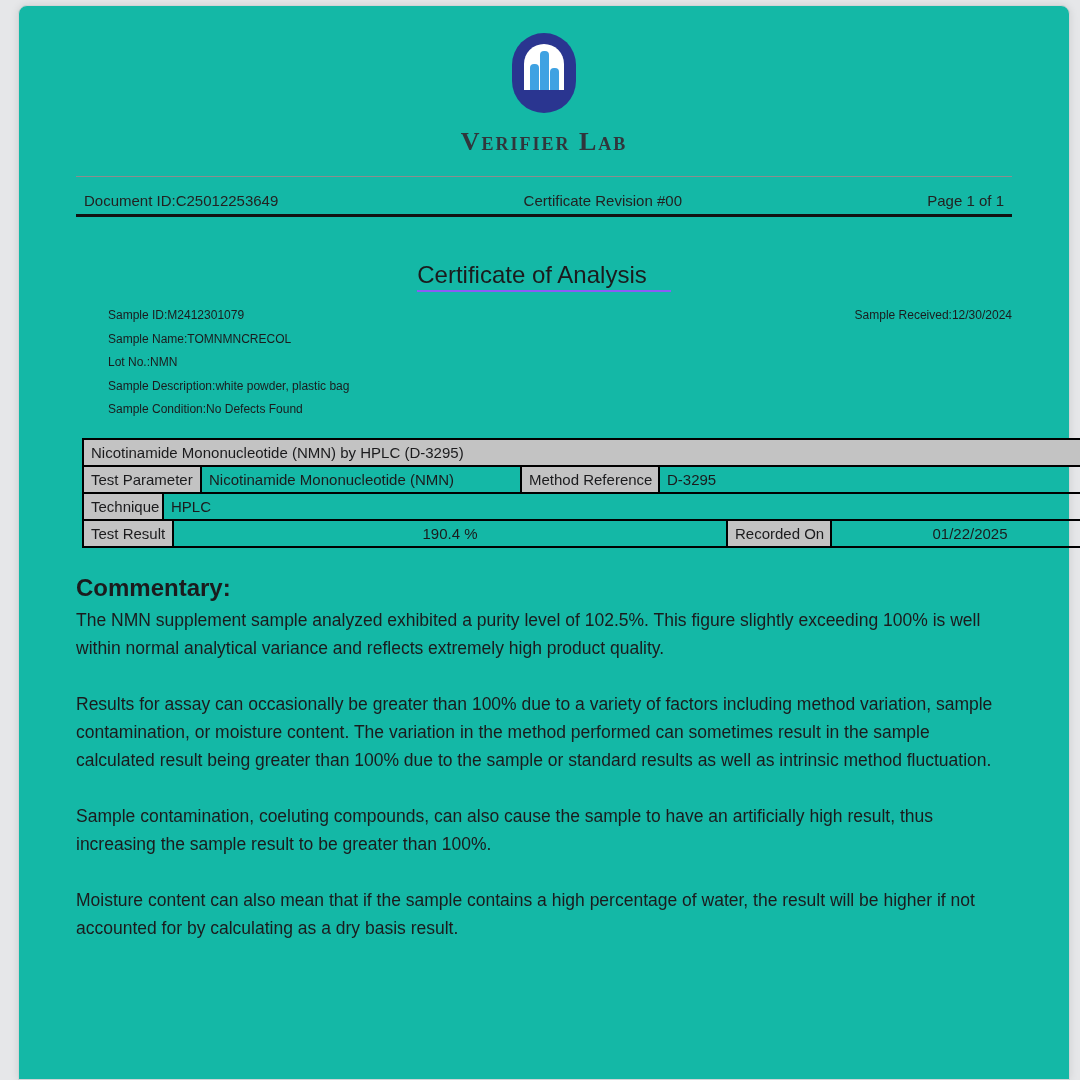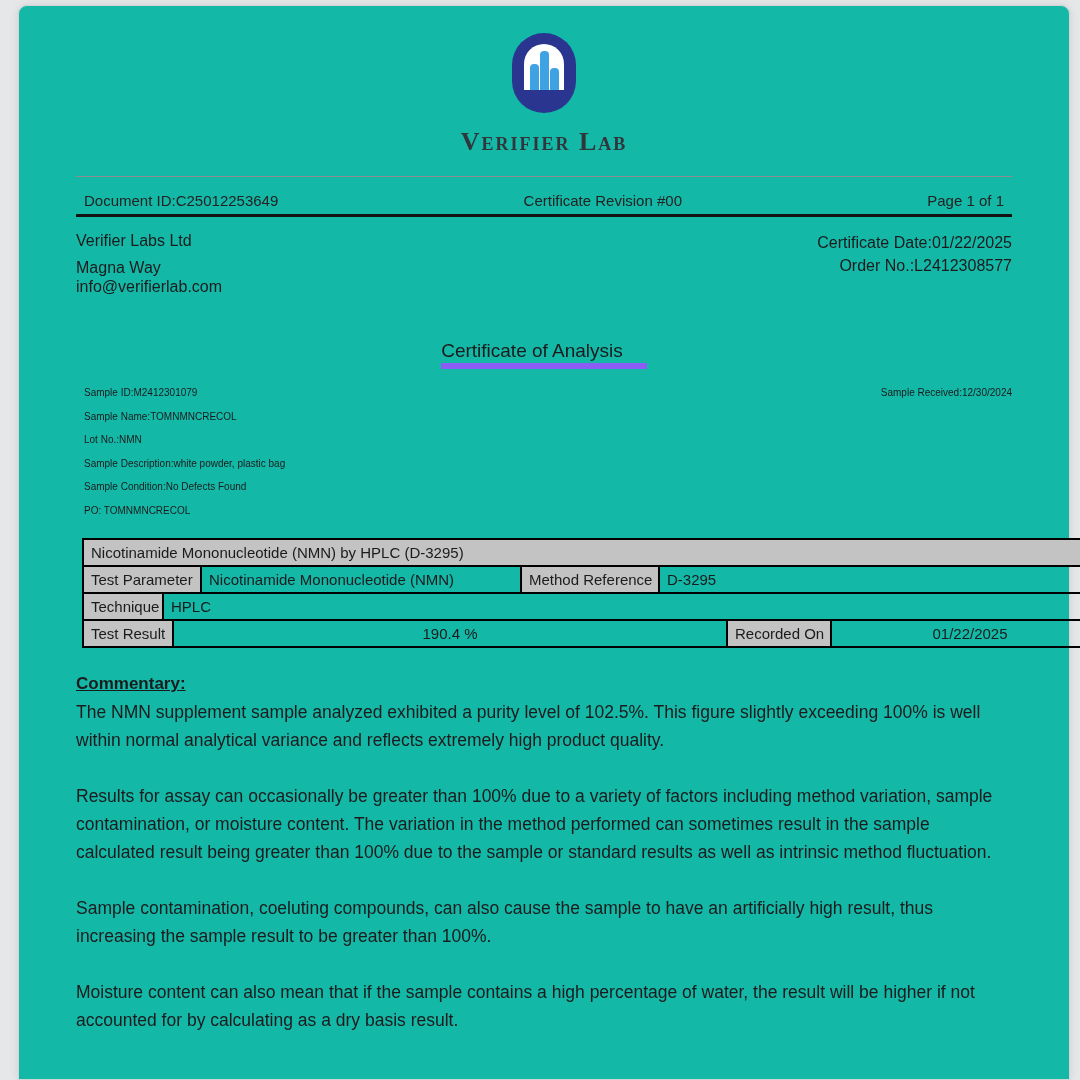--- a/index.html
+++ b/index.html
@@ -102,30 +102,31 @@
   .info-left div { line-height: 19px; }
   .info-right { text-align: right; }
   .info-right div { line-height: 23px; }
   
   .title-wrap {
     margin-top: 44px;
     text-align: center;
   }
   .doc-title {
     display: inline-block;
-    font-size: 19px;
-    border-bottom: 6px solid #8b5cf6;
+    font-size: 24px;
+    border-bottom: 2px solid #8b5cf6;
     padding-right: 24px;
     padding-bottom: 1px;
   }
   
   .sample-block {
     margin-top: 12px;
-    font-size: 10px;
+    font-size: 12px;
     padding-left: 8px;
+    margin-left: 24px;
   }
   .sample-block .line { line-height: 23.5px; }
   .sample-top {
     display: flex;
     justify-content: space-between;
   }
   
   .rt {
     margin-top: 16px;
     margin-left: 6px;
@@ -157,23 +158,22 @@
   .w-result { width: 90px; }
   .w-resv   { width: 554px; }
   .w-rec    { width: 104px; }
   
   .commentary {
     margin-top: 26px;
     font-size: 17.5px;
   }
   .commentary h3 {
     margin: 0 0 4px 0;
-    font-size: 17px;
+    font-size: 24px;
     font-weight: 700;
-    text-decoration: underline;
   }
   .commentary p {
     margin: 0 0 28px 0;
     line-height: 28px;
     max-width: 930px;
   }
 </style>
 </head>
 <body>
 
@@ -192,46 +192,34 @@
       </div>
     </div>
     <div class="wordmark">Verifier Lab</div>
 
     <div class="header-band">
       <span class="left">Document ID:C25012253649</span>
       <span class="center">Certificate Revision #00</span>
       <span class="right">Page 1 of 1</span>
     </div>
 
-    <div class="info-row">
-      <div class="info-left">
-        <div class="lab-name">Verifier Labs Ltd</div>
-        <div>Magna Way</div>
-        <div>info@verifierlab.com</div>
-      </div>
-      <div class="info-right">
-        <div>Certificate Date:01/22/2025</div>
-        <div>Order No.:L2412308577</div>
-      </div>
-    </div>
 
     <div class="title-wrap">
       <span class="doc-title">Certificate of Analysis</span>
     </div>
 
     <div class="sample-block">
       <div class="sample-top line">
         <span>Sample ID:M2412301079</span>
         <span>Sample Received:12/30/2024</span>
       </div>
       <div class="line">Sample Name:TOMNMNCRECOL</div>
       <div class="line">Lot No.:NMN</div>
       <div class="line">Sample Description:white powder, plastic bag</div>
       <div class="line">Sample Condition:No Defects Found</div>
-      <div class="line">PO: TOMNMNCRECOL</div>
     </div>
 
     <div class="rt">
       <div class="rt-row">
         <div class="rt-cell gray grow">Nicotinamide Mononucleotide (NMN) by HPLC (D-3295)</div>
       </div>
       <div class="rt-row">
         <div class="rt-cell gray w-param">Test Parameter</div>
         <div class="rt-cell w-paramv">Nicotinamide Mononucleotide (NMN)</div>
         <div class="rt-cell gray w-method">Method Reference</div>

